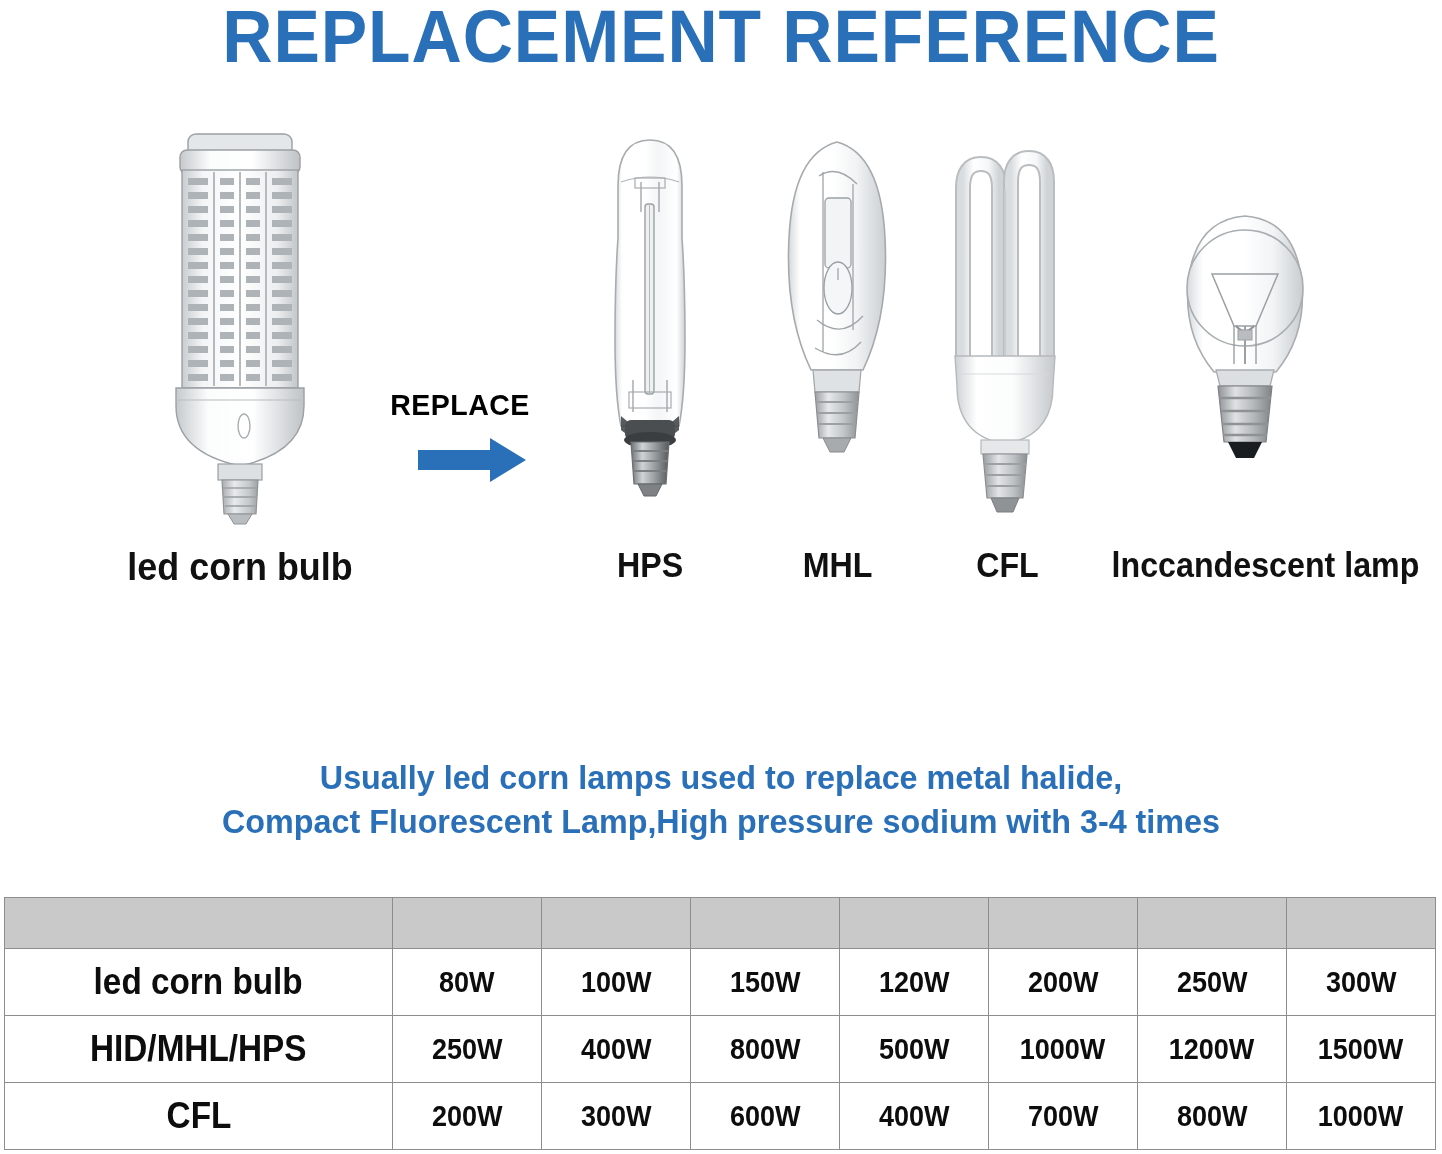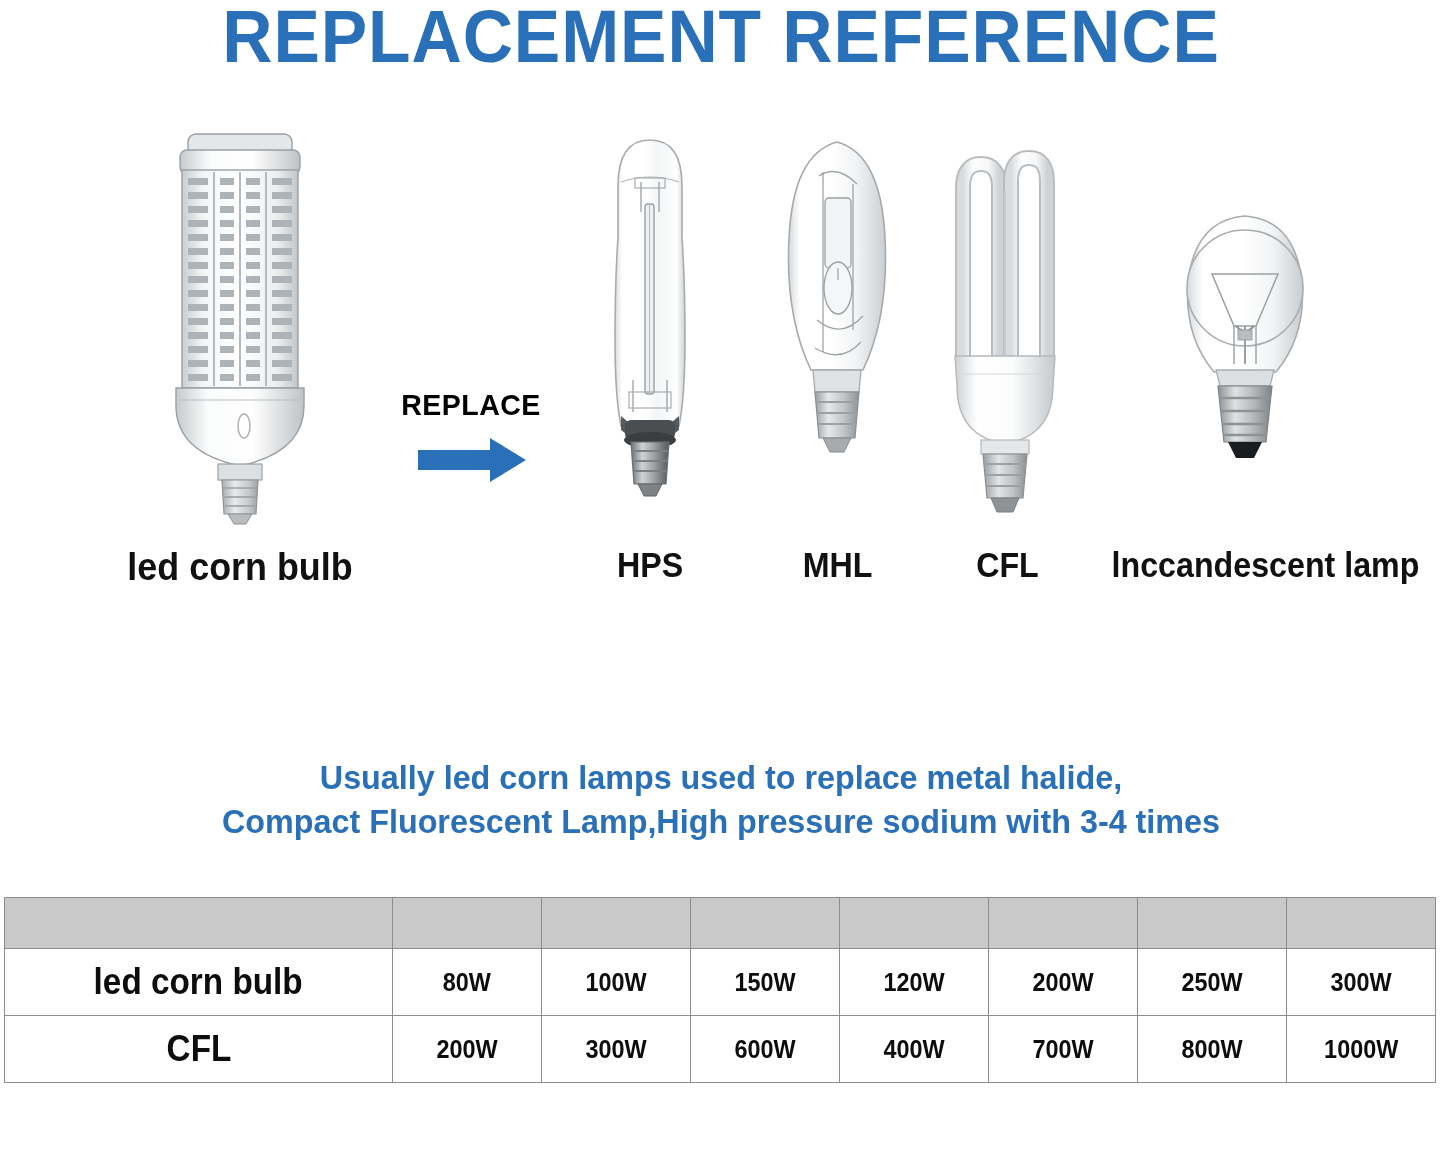--- a/index.html
+++ b/index.html
@@ -57,21 +57,21 @@
     transform: scaleX(0.92);
     white-space: nowrap;
   }
 
   
   #replace-block {
     position: absolute;
     left: 386px;
     top: 268px;
     width: 170px;
-    text-align: center;
+    text-align: left;
   }
   #replace-text {
     color: #000000;
     font-family: "Liberation Sans Narrow", "Liberation Sans", sans-serif;
     font-weight: 700;
     font-size: 30px;
     letter-spacing: 0.5px;
     transform: scaleX(0.95);
   }
   #replace-arrow {
@@ -104,21 +104,21 @@
     border-collapse: collapse;
     table-layout: fixed;
   }
   #spec-table td {
     border: 1px solid #8d8d8d;
     text-align: center;
     vertical-align: middle;
     color: #0d0d0d;
     font-family: "Liberation Sans Narrow", "Liberation Sans", sans-serif;
     font-weight: 700;
-    font-size: 26px;
+    font-size: 30px;
     padding: 0;
     transform-origin: center;
   }
   #spec-table td span { display: inline-block; transform: scaleX(0.9); }
   #spec-table tr.header-row td {
     background: #c9c9c9;
     height: 50px;
   }
   #spec-table tr.data-row td { height: 66px; background: #ffffff; }
   #spec-table td.row-head { font-size: 37px; }
@@ -486,20 +486,30 @@
       <td class="row-head"><span>led corn bulb</span></td>
       <td><span>80W</span></td>
       <td><span>100W</span></td>
       <td><span>150W</span></td>
       <td><span>120W</span></td>
       <td><span>200W</span></td>
       <td><span>250W</span></td>
       <td><span>300W</span></td>
     </tr>
 
+    <tr class="data-row">
+      <td class="row-head"><span>HID/MHL/HPS</span></td>
+      <td><span>250W</span></td>
+      <td><span>400W</span></td>
+      <td><span>800W</span></td>
+      <td><span>500W</span></td>
+      <td><span>1000W</span></td>
+      <td><span>1200W</span></td>
+      <td><span>1500W</span></td>
+    </tr>
 
     <tr class="data-row">
       <td class="row-head"><span>CFL</span></td>
       <td><span>200W</span></td>
       <td><span>300W</span></td>
       <td><span>600W</span></td>
       <td><span>400W</span></td>
       <td><span>700W</span></td>
       <td><span>800W</span></td>
       <td><span>1000W</span></td>

